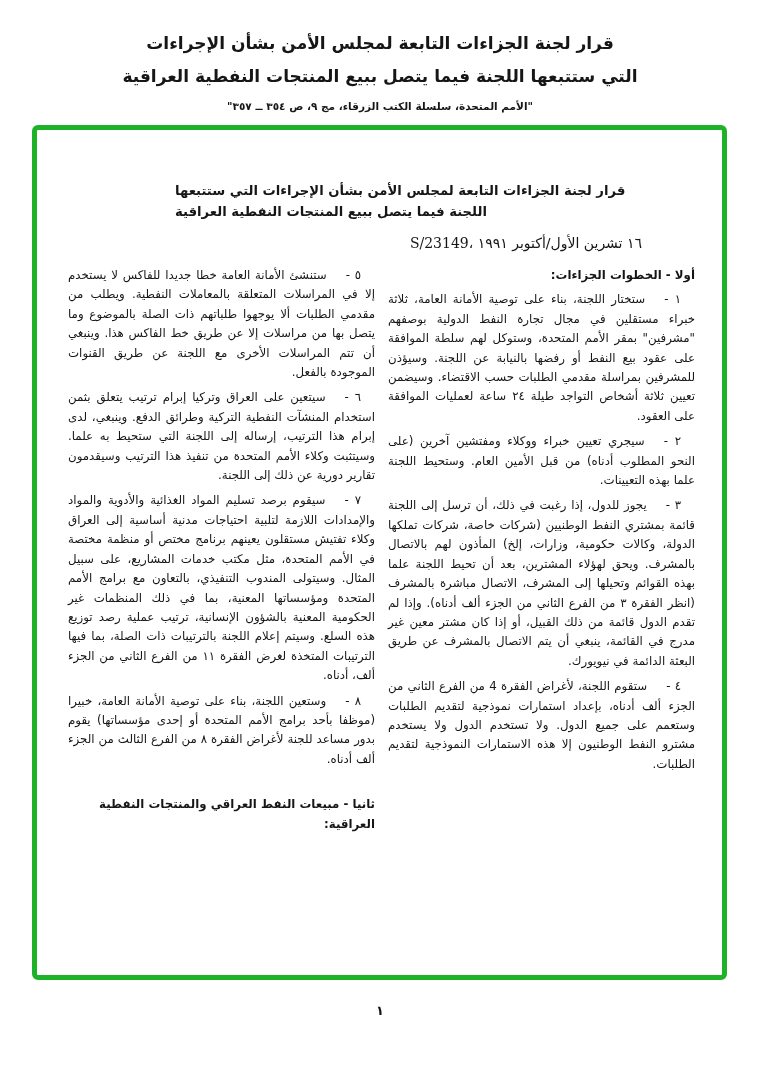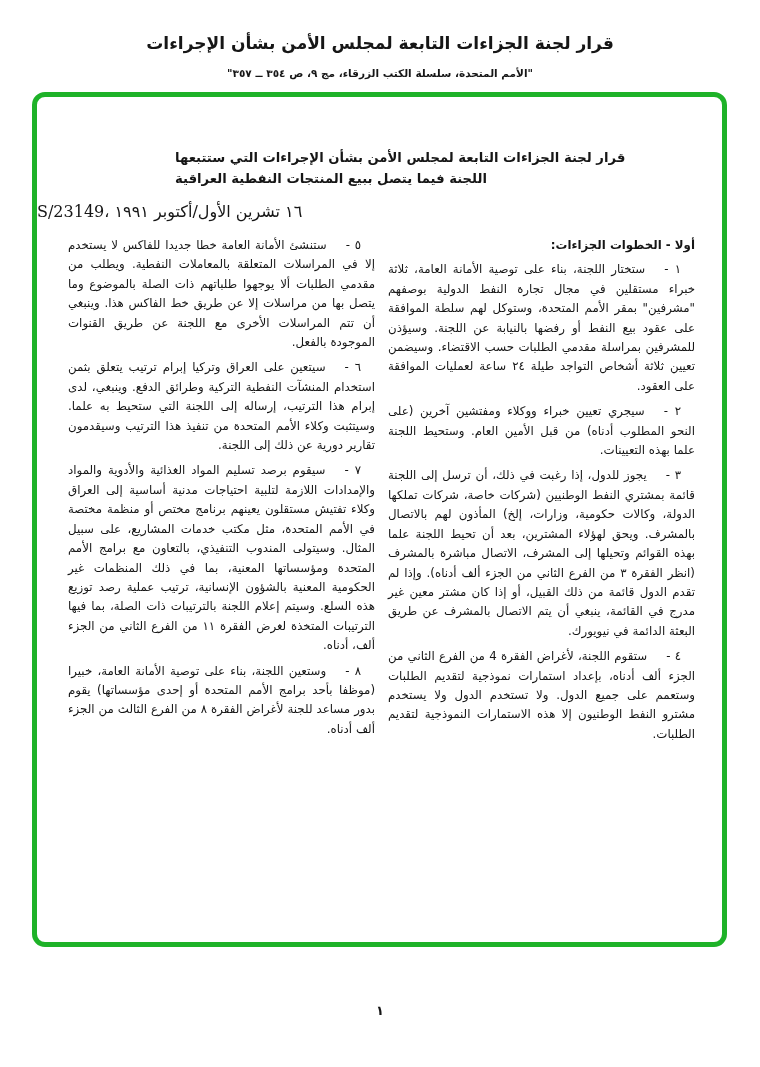--- a/index.html
+++ b/index.html
@@ -15,38 +15,38 @@
   
   .top-header { padding-top: 34px; text-align: center; direction: rtl; }
   .top-header .h-line { font-weight: 700; font-size: 17px; line-height: 18px; margin-bottom: 15px; white-space: nowrap; }
   .top-header .h-note { font-weight: 700; font-size: 10.5px; margin-top: 2px; white-space: nowrap; }
 
   
   .doc-box {
     margin: 13px 0 0 32px;
     width: 685px; height: 845px;
     border: 5px solid #1eb228;
-    border-radius: 13px;
+    border-radius: 6px;
     position: relative;
     overflow: hidden;
     background: #ffffff;
   }
 
   .doc-title {
     margin-top: 50px;
     padding-left: 138px; padding-right: 20px;
     direction: rtl; text-align: left;
     font-weight: 700; font-size: 13.2px; line-height: 21px;
   }
   .doc-title div { white-space: nowrap; }
 
   .doc-date {
-    direction: ltr; 
+    direction: ltr; text-align: right;
     padding-right: 80px; margin-top: 13px;
-    font-size: 16px; white-space: nowrap;
+    font-size: 14px; white-space: nowrap;
   }
   .doc-date .sym { font-family: "DejaVu Serif", serif; }
 
   
   .columns {
     display: flex; direction: rtl;
     gap: 13px;
     padding: 15px 27px 0 31px;
     font-size: 11.8px; line-height: 19.4px;
   }
@@ -68,20 +68,21 @@
     text-align: center; font-size: 13px; font-weight: 700;
   }
 </style>
 </head>
 <body>
 
 <div class="page">
 
   <div class="top-header">
     <div class="h-line">قرار لجنة الجزاءات التابعة لمجلس الأمن بشأن الإجراءات</div>
+    <div class="h-line">التي ستتبعها اللجنة فيما يتصل ببيع المنتجات النفطية العراقية</div>
     <div class="h-note">"الأمم المتحدة، سلسلة الكتب الزرقاء، مج ٩، ص ٣٥٤ ــ ٣٥٧"</div>
   </div>
 
   <div class="doc-box">
 
     <div class="doc-title">
       <div>قرار لجنة الجزاءات التابعة لمجلس الأمن بشأن الإجراءات التي ستتبعها</div>
       <div>اللجنة فيما يتصل ببيع المنتجات النفطية العراقية</div>
     </div>
 
@@ -107,20 +108,21 @@
 
       <div class="col">
         <p class="item"><span>٥ -</span><span class="gap"></span><span>ستنشئ الأمانة العامة خطا جديدا للفاكس لا يستخدم إلا في المراسلات المتعلقة بالمعاملات النفطية. ويطلب من مقدمي الطلبات ألا يوجهوا طلباتهم ذات الصلة بالموضوع وما يتصل بها من مراسلات إلا عن طريق خط الفاكس هذا. وينبغي أن تتم المراسلات الأخرى مع اللجنة عن طريق القنوات الموجودة بالفعل.</span></p>
 
         <p class="item"><span>٦ -</span><span class="gap"></span><span>سيتعين على العراق وتركيا إبرام ترتيب يتعلق بثمن استخدام المنشآت النفطية التركية وطرائق الدفع. وينبغي، لدى إبرام هذا الترتيب، إرساله إلى اللجنة التي ستحيط به علما. وسيتثبت وكلاء الأمم المتحدة من تنفيذ هذا الترتيب وسيقدمون تقارير دورية عن ذلك إلى اللجنة.</span></p>
 
         <p class="item"><span>٧ -</span><span class="gap"></span><span>سيقوم برصد تسليم المواد الغذائية والأدوية والمواد والإمدادات اللازمة لتلبية احتياجات مدنية أساسية إلى العراق وكلاء تفتيش مستقلون يعينهم برنامج مختص أو منظمة مختصة في الأمم المتحدة، مثل مكتب خدمات المشاريع، على سبيل المثال. وسيتولى المندوب التنفيذي، بالتعاون مع برامج الأمم المتحدة ومؤسساتها المعنية، بما في ذلك المنظمات غير الحكومية المعنية بالشؤون الإنسانية، ترتيب عملية رصد توزيع هذه السلع. وسيتم إعلام اللجنة بالترتيبات ذات الصلة، بما فيها الترتيبات المتخذة لغرض الفقرة ١١ من الفرع الثاني من الجزء ألف، أدناه.</span></p>
 
         <p class="item"><span>٨ -</span><span class="gap"></span><span>وستعين اللجنة، بناء على توصية الأمانة العامة، خبيرا (موظفا بأحد برامج الأمم المتحدة أو إحدى مؤسساتها) يقوم بدور مساعد للجنة لأغراض الفقرة ٨ من الفرع الثالث من الجزء ألف أدناه.</span></p>
 
+        <p class="sec-heading spaced">ثانيا - مبيعات النفط العراقي والمنتجات النفطية العراقية:</p>
 
       </div>
 
     </div>
   </div>
 
   <div class="page-number">١</div>
 
 </div>
 

